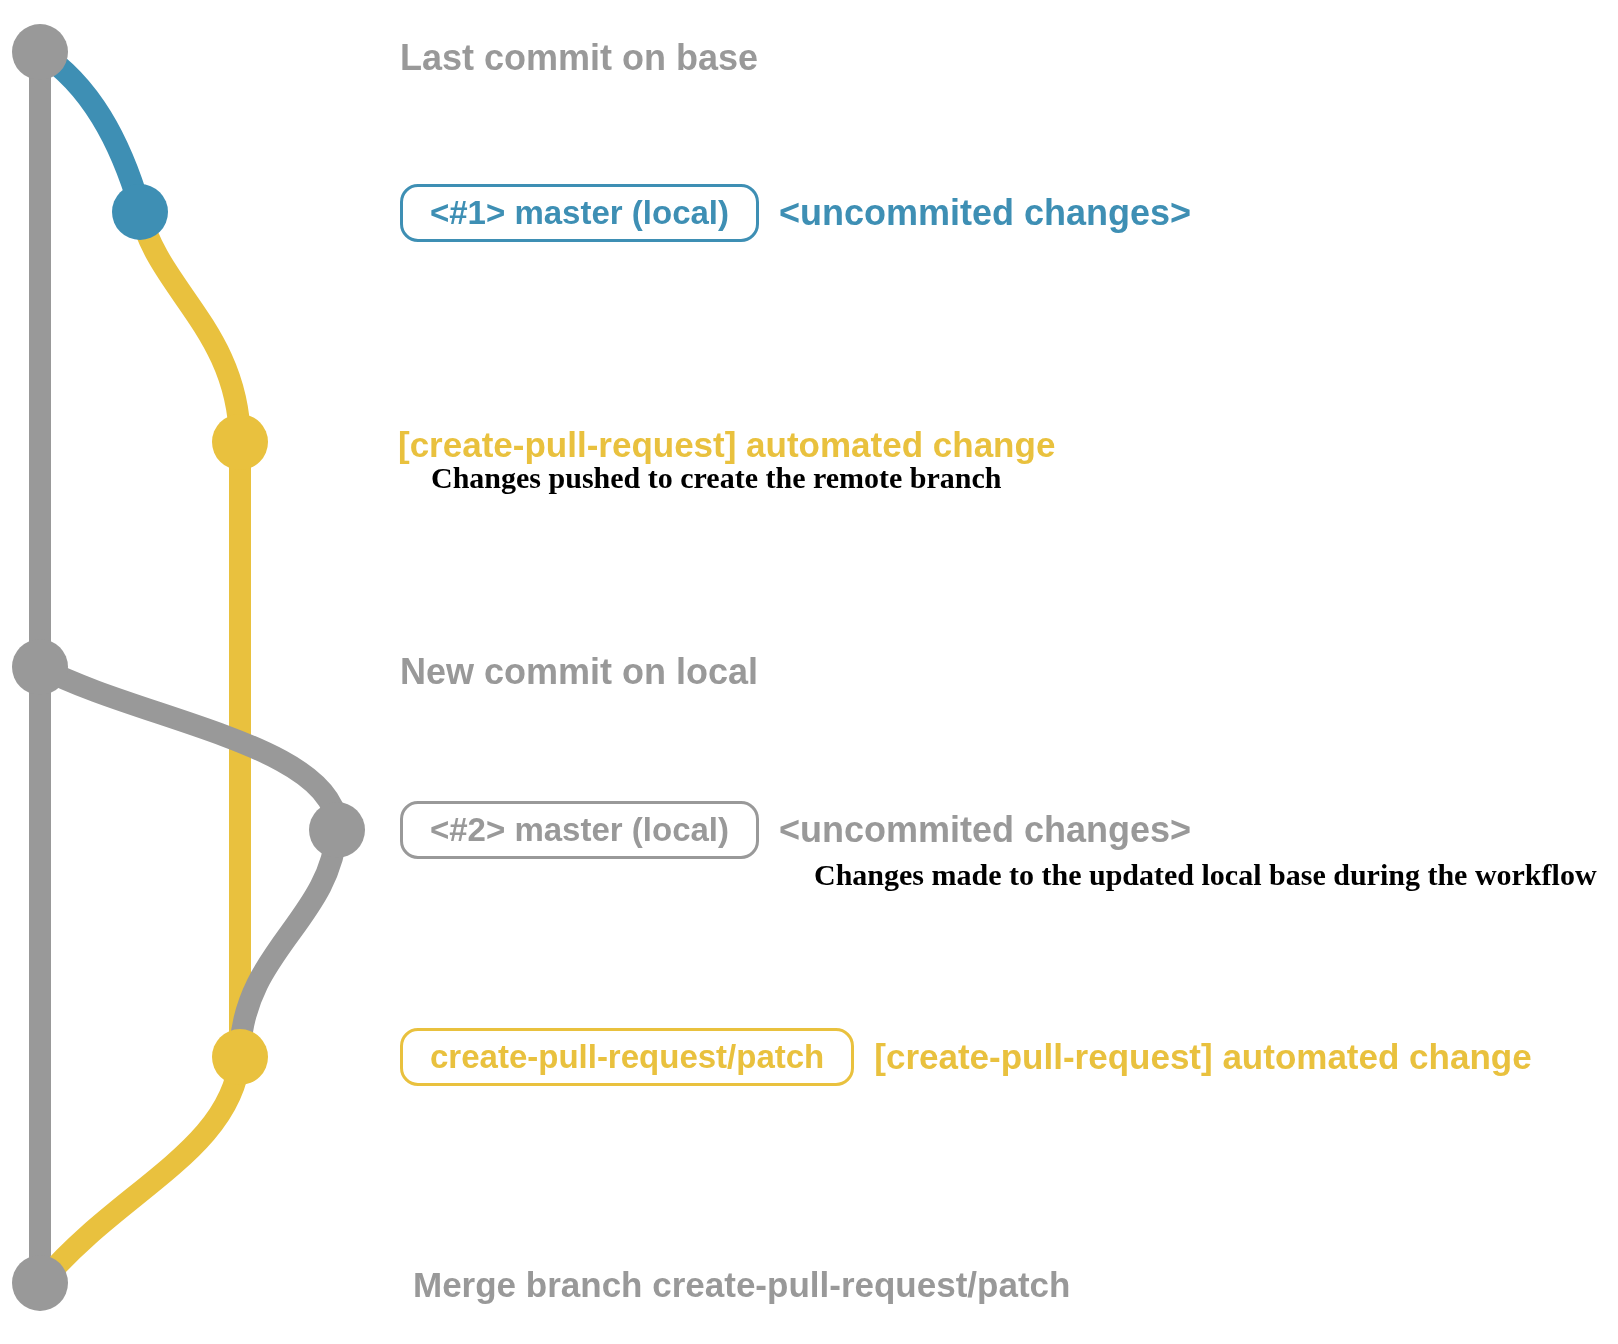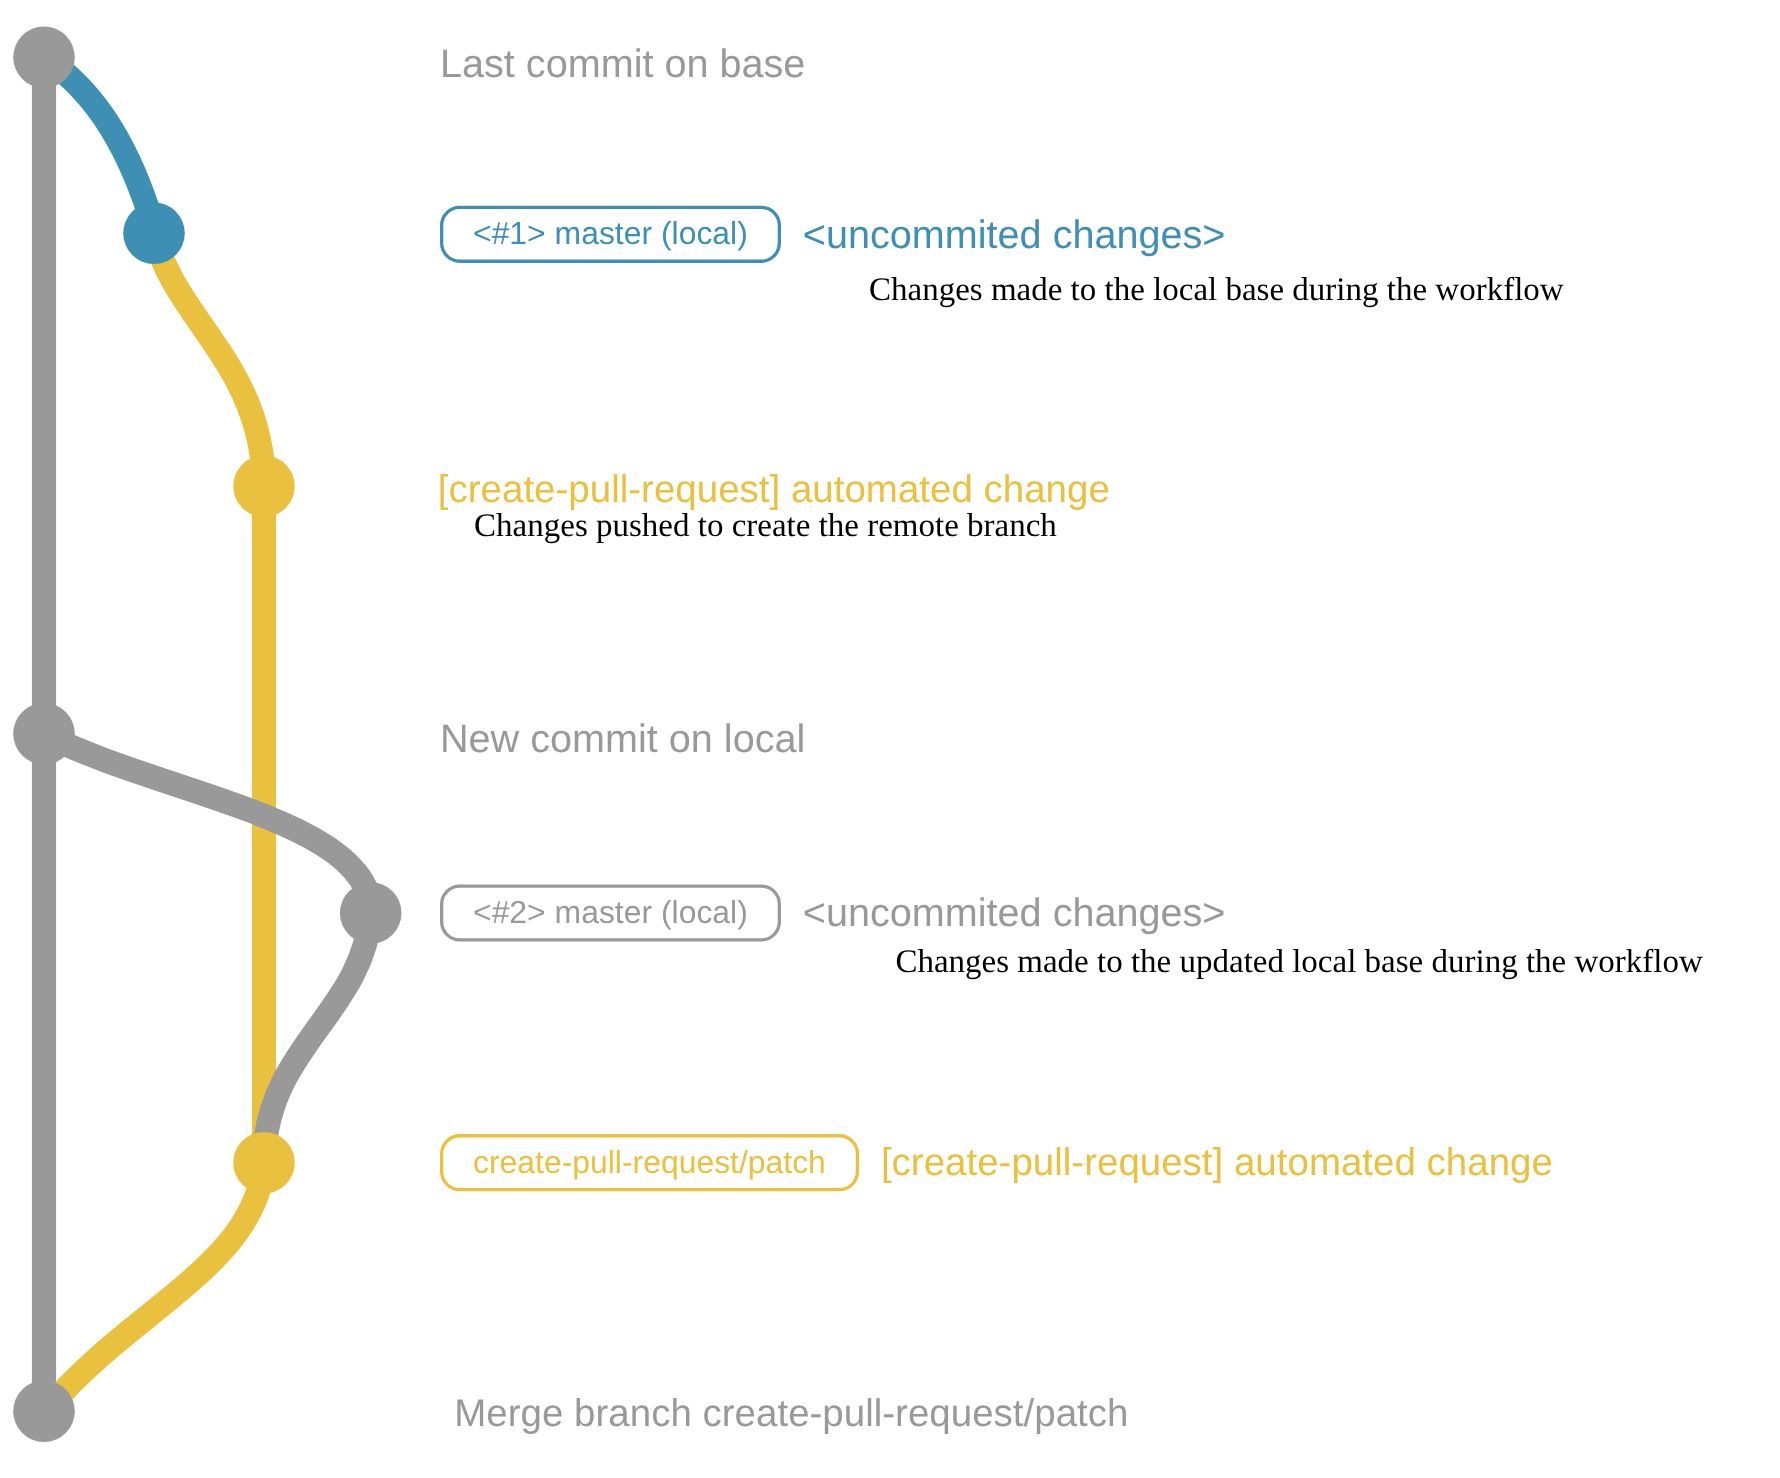--- a/index.html
+++ b/index.html
@@ -3,40 +3,41 @@
 <meta charset="utf-8">
 <style>
   html, body { margin: 0; padding: 0; background: #ffffff; }
   .canvas {
     position: relative;
     width: 1618px;
     height: 1344px;
     background: #ffffff;
     font-family: "Liberation Sans", sans-serif;
     overflow: hidden;
+    font-weight: bold;
   }
   .graph-svg { position: absolute; left: 0; top: 0; }
 
   .row {
     position: absolute;
     display: flex;
     align-items: center;
     gap: 20px;
     height: 58px;
     white-space: nowrap;
   }
   .plain { position: absolute; white-space: nowrap; line-height: 1.2; }
 
   .badge {
     display: inline-flex;
     align-items: center;
     border: 3px solid;
     border-radius: 18px;
     padding: 6px 27px;
-    font-size: 29px;
+    font-size: 33px;
     line-height: 1.2;
     white-space: nowrap;
     background: #ffffff;
   }
   .badge-blue   { color: #3e8fb4; border-color: #3e8fb4; }
   .badge-gray   { color: #999999; border-color: #999999; }
   .badge-yellow { color: #e9c13e; border-color: #e9c13e; }
 
   .t36 { font-size: 36px; }
   .t35 { font-size: 35px; text-align: center; }
@@ -80,21 +81,20 @@
     <circle cx="240" cy="1057" r="28" fill="#e9c13e"></circle>
     <circle cx="40" cy="1283" r="28" fill="#999999"></circle>
   </svg>
 
   <div class="plain t36 gray-text" style="left:400px; top:36px;">Last commit on base</div>
 
   <div class="row" style="left:400px; top:184px;">
     <span class="badge badge-blue">&lt;#1&gt; master (local)</span>
     <span class="t36 blue-text">&lt;uncommited changes&gt;</span>
   </div>
-  <div class="desc" style="left:790px; top:246px;">Changes made to the local base during the workflow</div>
 
   <div class="plain t35 yellow-text" style="left:398px; top:424px;">[create-pull-request] automated change</div>
   <div class="desc" style="left:431px; top:460px;">Changes pushed to create the remote branch</div>
 
   <div class="plain t36 gray-text" style="left:400px; top:650px;">New commit on local</div>
 
   <div class="row" style="left:400px; top:801px;">
     <span class="badge badge-gray">&lt;#2&gt; master (local)</span>
     <span class="t36 gray-text">&lt;uncommited changes&gt;</span>
   </div>

